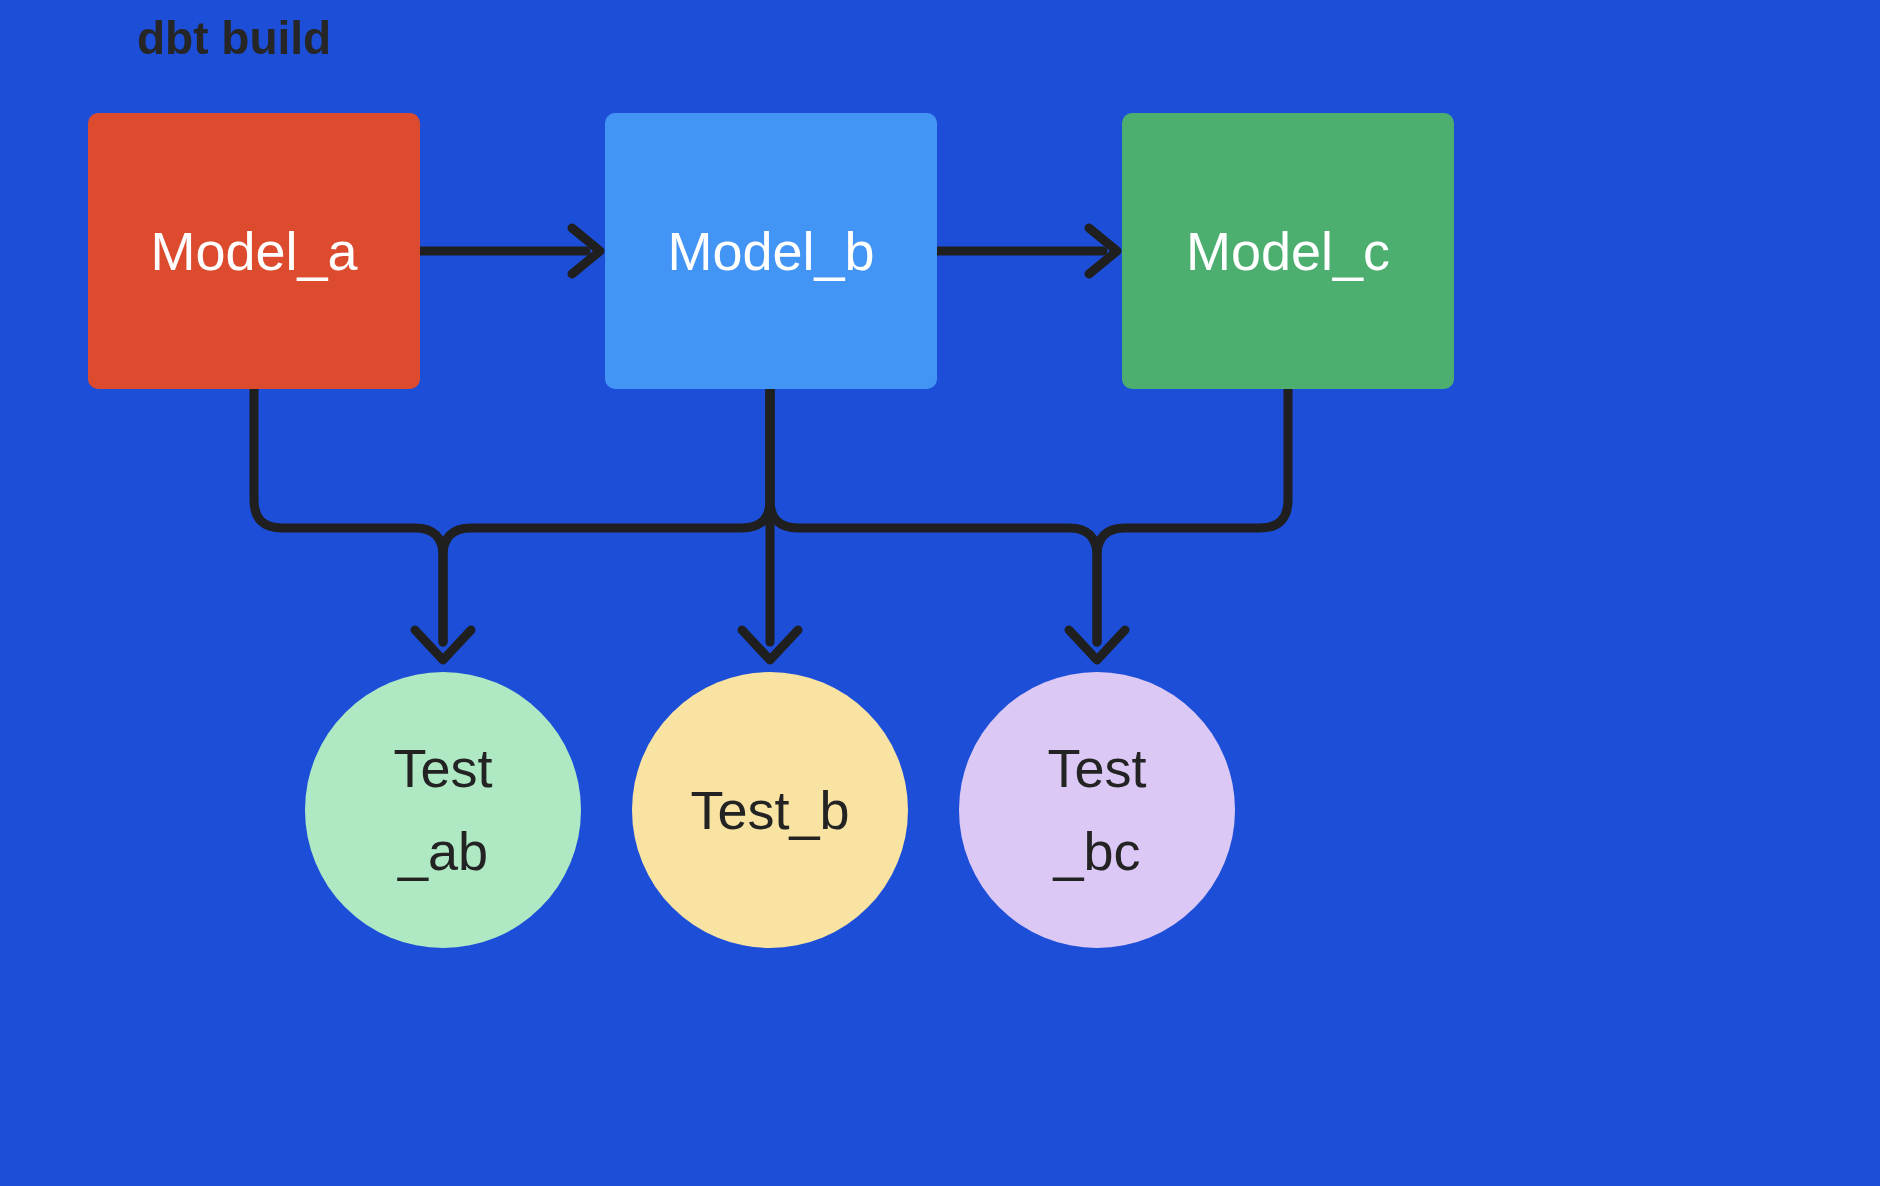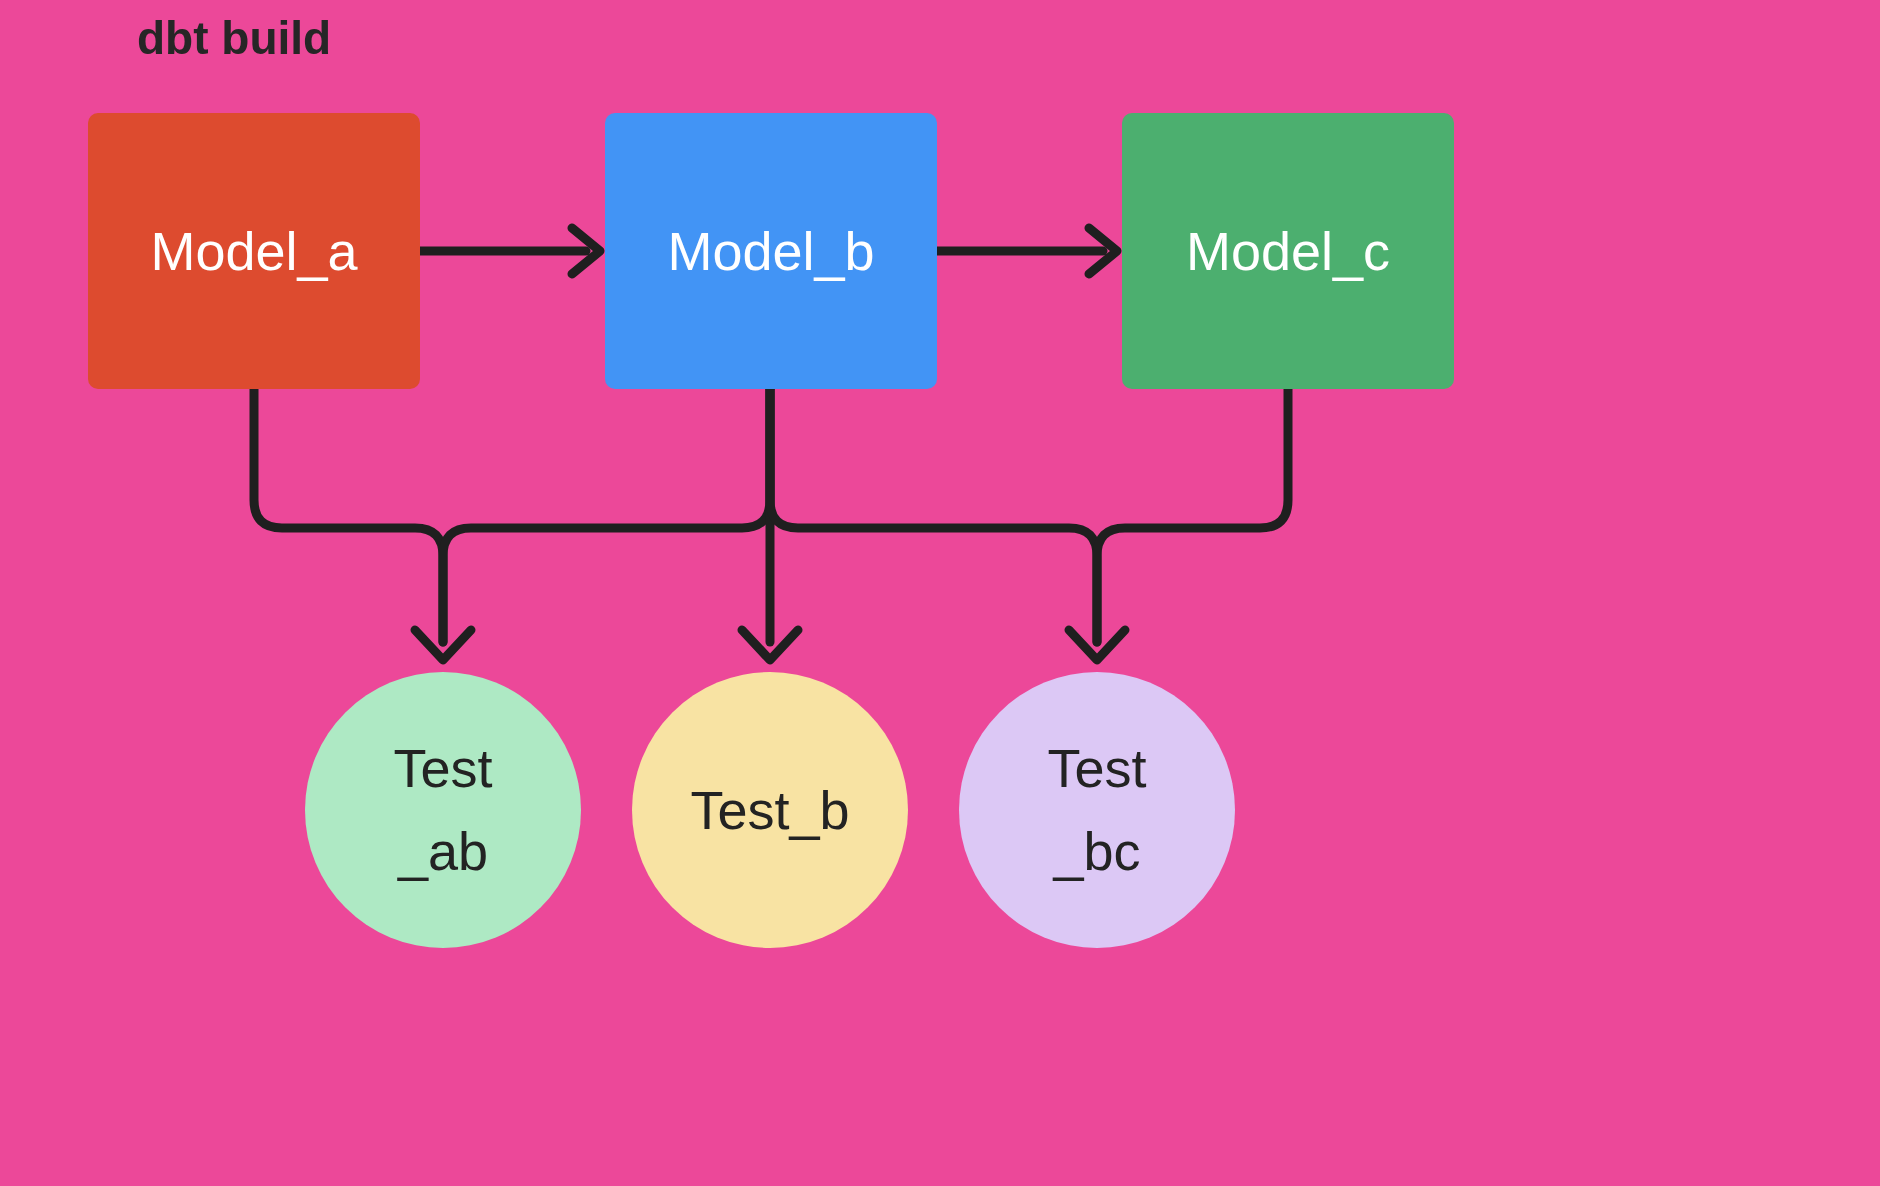--- a/index.html
+++ b/index.html
@@ -10,21 +10,21 @@
   body {
     width: 1880px;
     height: 1186px;
     font-family: "Liberation Sans", sans-serif;
     overflow: hidden;
   }
   #stage {
     position: relative;
     width: 1880px;
     height: 1186px;
-    background: #ec4899;
+    background: #1d4ed8;
   }
   #diagram-svg {
     position: absolute;
     left: 0;
     top: 0;
     width: 1880px;
     height: 1186px;
     display: block;
   }
   .node-label {

